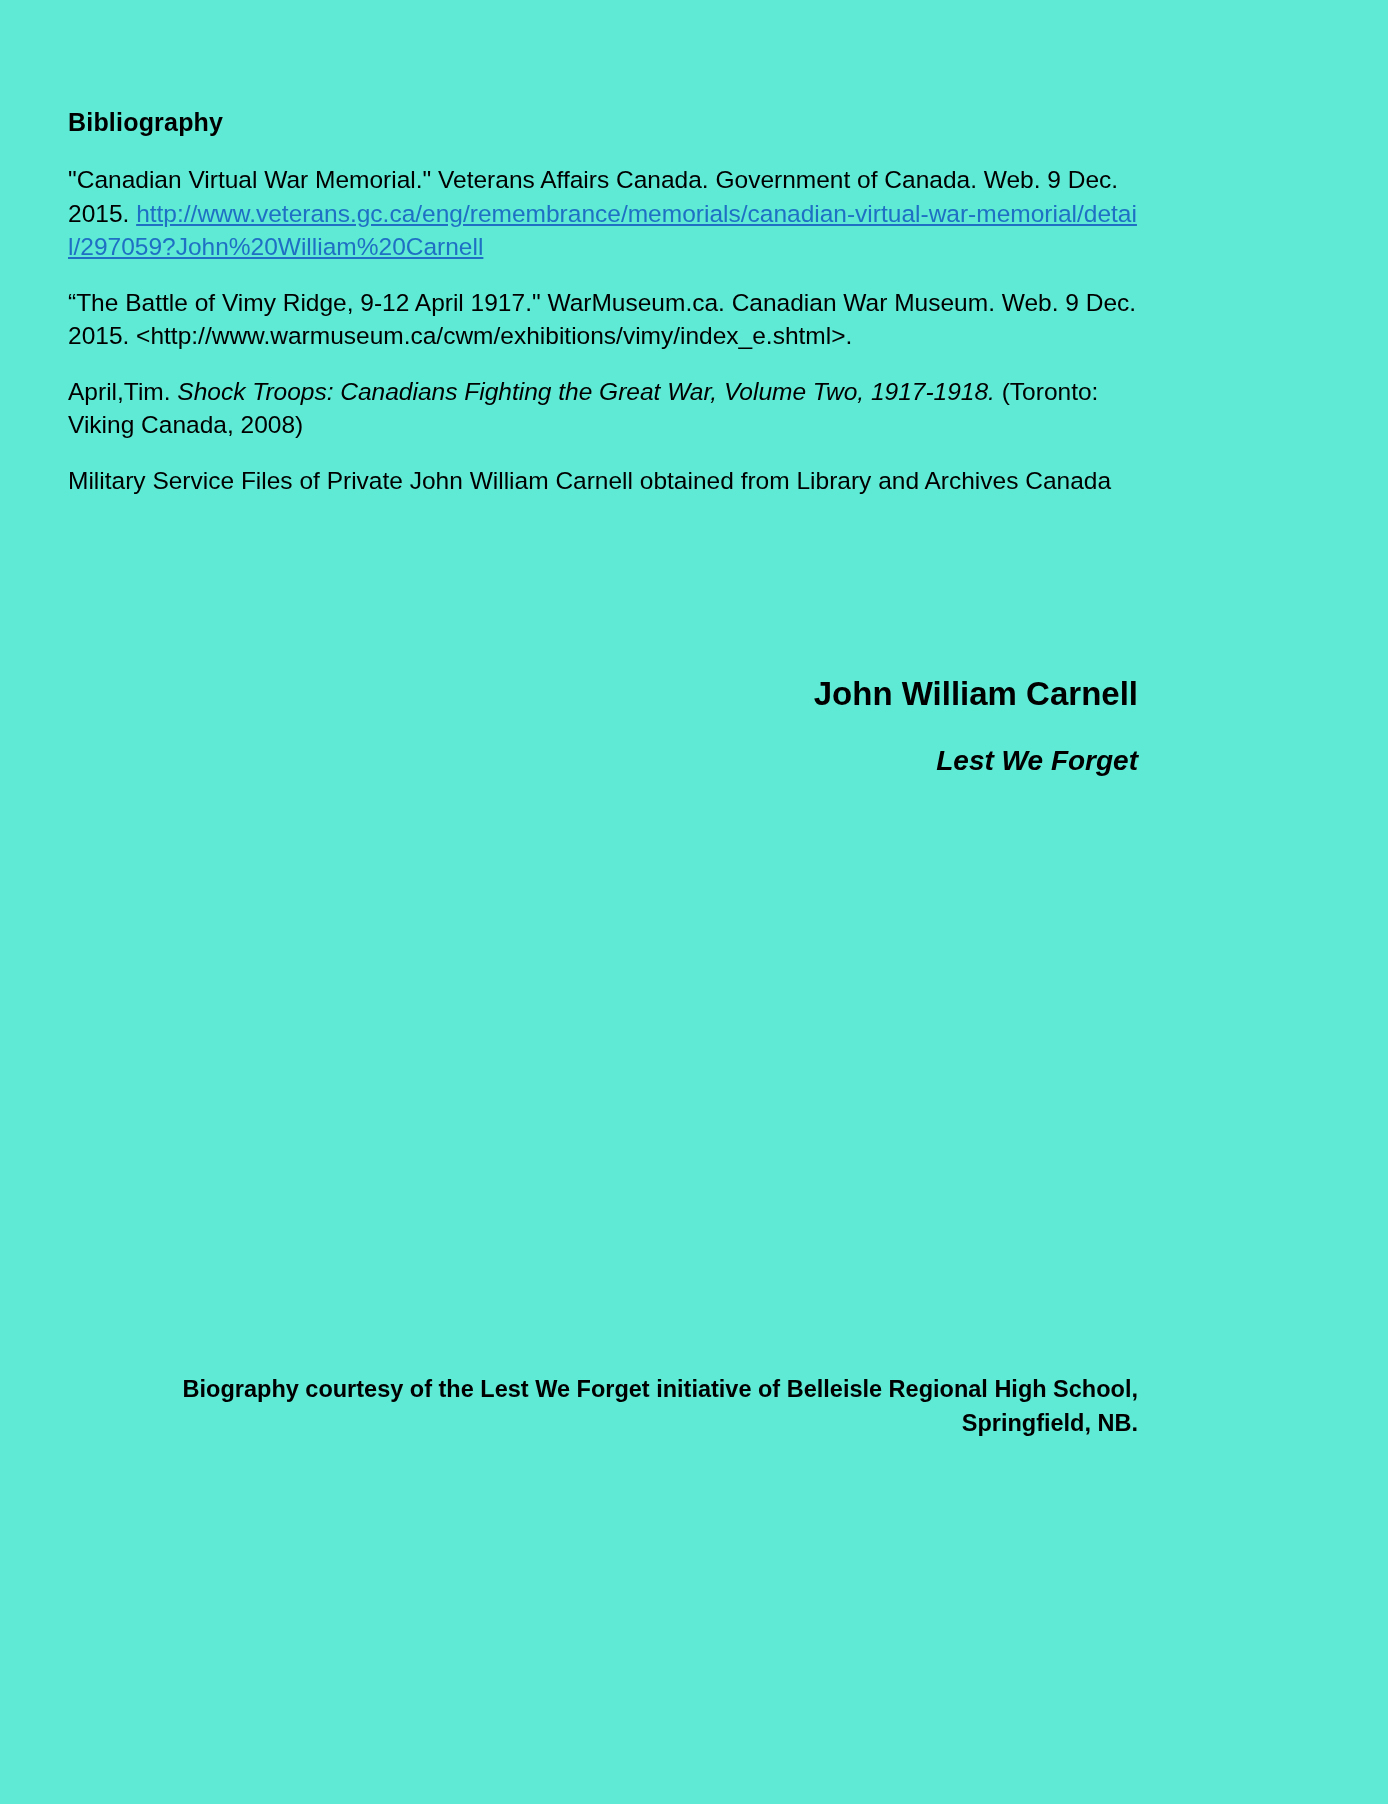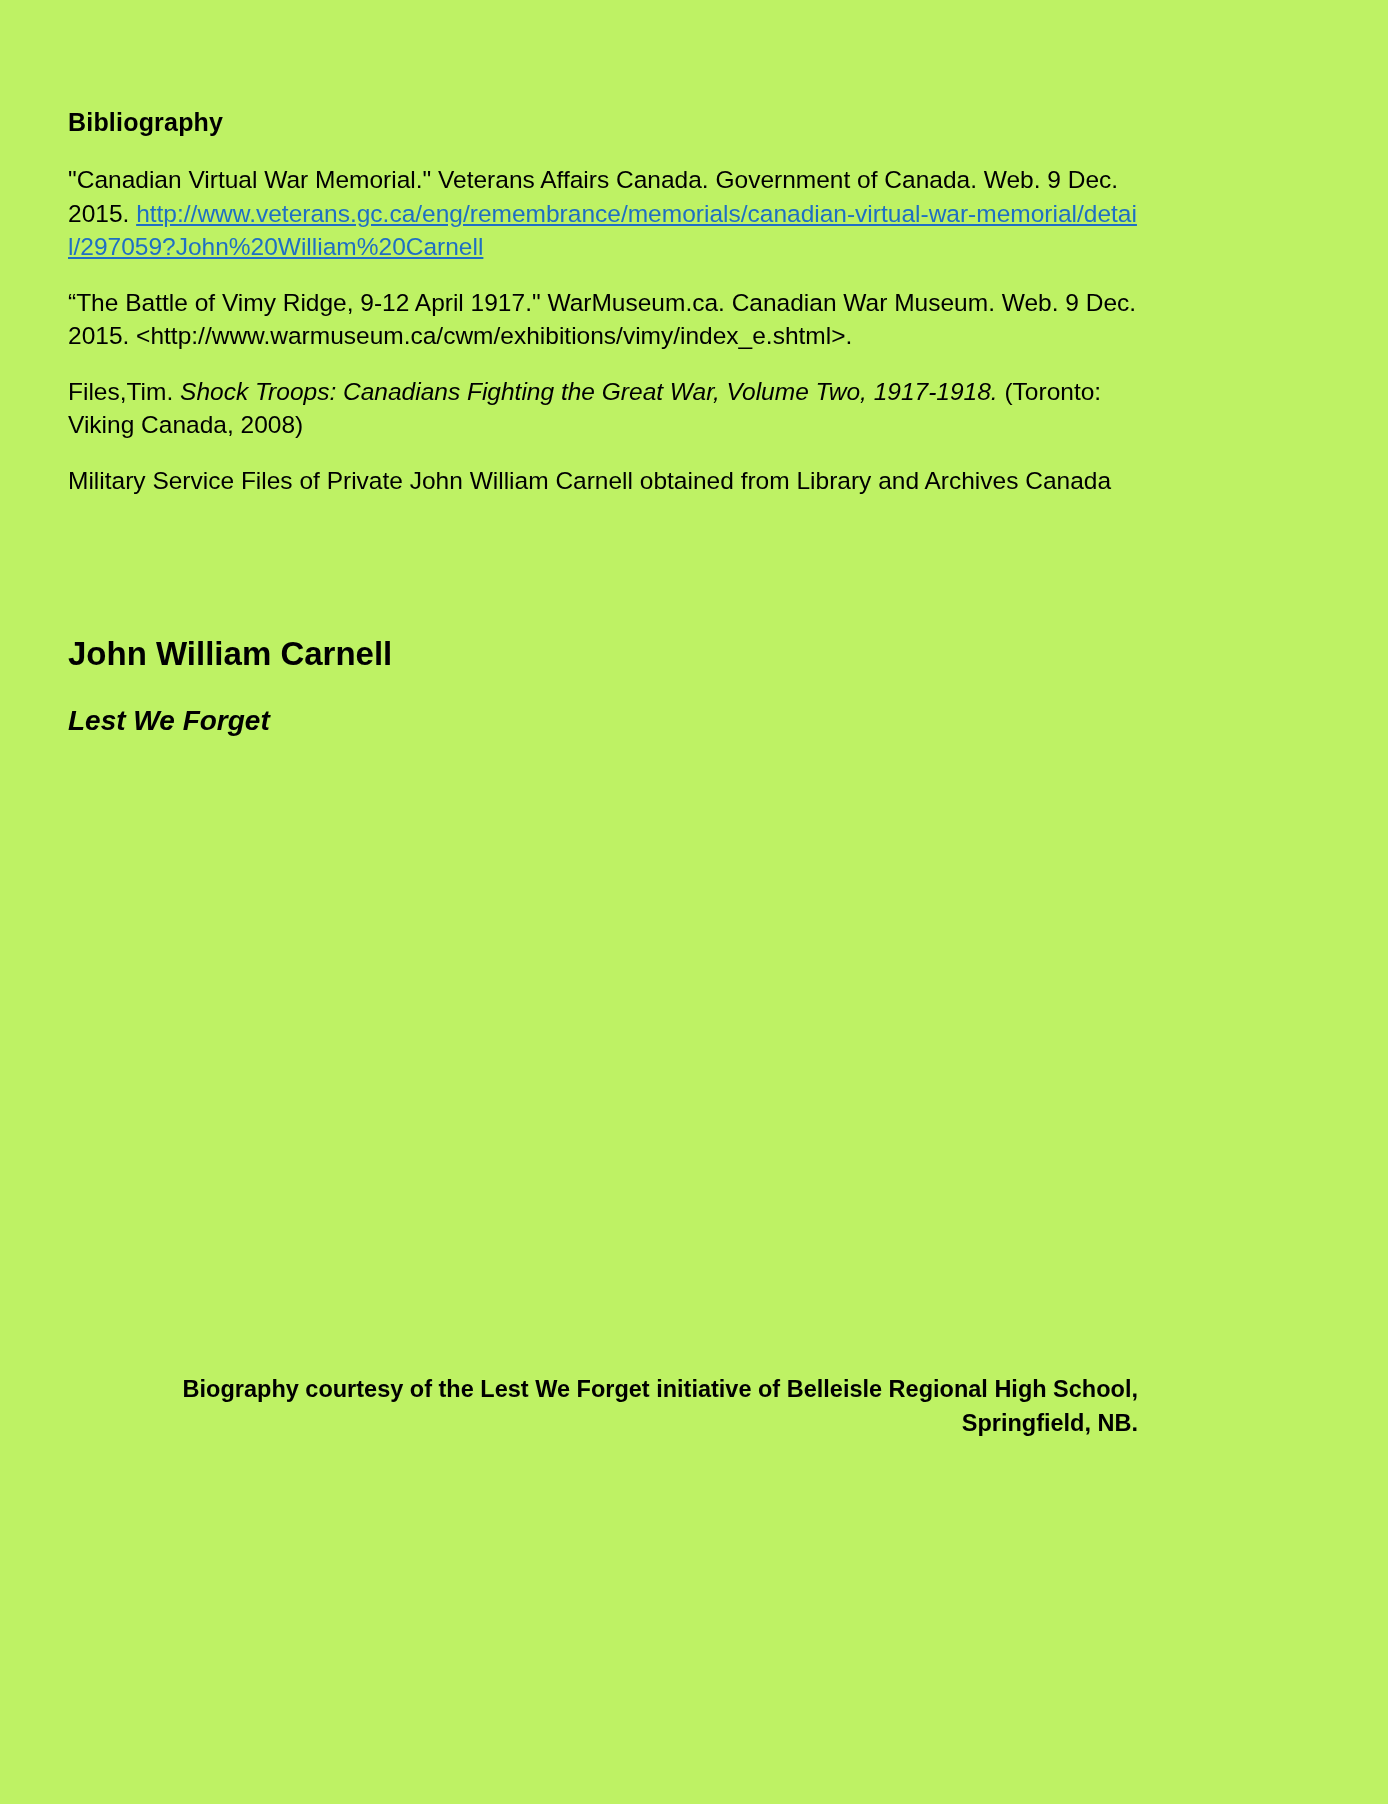--- a/index.html
+++ b/index.html
@@ -8,21 +8,21 @@
     background: #ffffff;
   }
   body {
     font-family: "Liberation Sans", sans-serif;
     color: #000000;
   }
   .page {
     width: 1388px;
     height: 1804px;
     position: relative;
-    background: #bef264;
+    background: #5eead4;
     box-sizing: border-box;
     overflow: hidden;
   }
   .content {
     position: absolute;
     left: 68px;
     top: 108px;
     width: 1070px;
   }
   h1.biblio-title {
@@ -40,23 +40,23 @@
     color: #1f6fc4;
     text-decoration: underline;
     word-break: break-all;
   }
   .italic {
     font-style: italic;
   }
   .name-block {
     position: absolute;
     left: 0;
-    top: 527px;
+    top: 567px;
     width: 1070px;
-    text-align: left;
+    text-align: right;
   }
   .name-block .name {
     font-size: 33px;
     font-weight: bold;
     margin: 0;
   }
   .name-block .motto {
     font-size: 28px;
     font-weight: bold;
     font-style: italic;
@@ -85,21 +85,21 @@
     <p class="entry">
       <span>"Canadian Virtual War Memorial." Veterans Affairs Canada. Government of Canada. Web. 9 Dec. 2015. </span><a class="link" href="#">http://www.veterans.gc.ca/eng/remembrance/memorials/canadian-virtual-war-memorial/detail/297059?John%20William%20Carnell</a>
     </p>
 
     <p class="entry">
       <span>“The Battle of Vimy Ridge, 9-12 April 1917." WarMuseum.ca. Canadian War Museum. Web. 9 Dec. 2015. &lt;http://www.warmuseum.ca/cwm/exhibitions/vimy/index_e.shtml&gt;.</span>
     </p>
 
 
     <p class="entry">
-      <span>Files,Tim.  </span><span class="italic">Shock Troops: Canadians Fighting the Great War, Volume Two, 1917-1918.</span><span> (Toronto: Viking Canada, 2008)</span>
+      <span>April,Tim.  </span><span class="italic">Shock Troops: Canadians Fighting the Great War, Volume Two, 1917-1918.</span><span> (Toronto: Viking Canada, 2008)</span>
     </p>
 
     <p class="entry">
       <span>Military Service Files of Private John William Carnell obtained from Library and Archives Canada</span>
     </p>
 
     <div class="name-block">
       <p class="name">John William Carnell</p>
       <p class="motto">Lest We Forget</p>
     </div>

